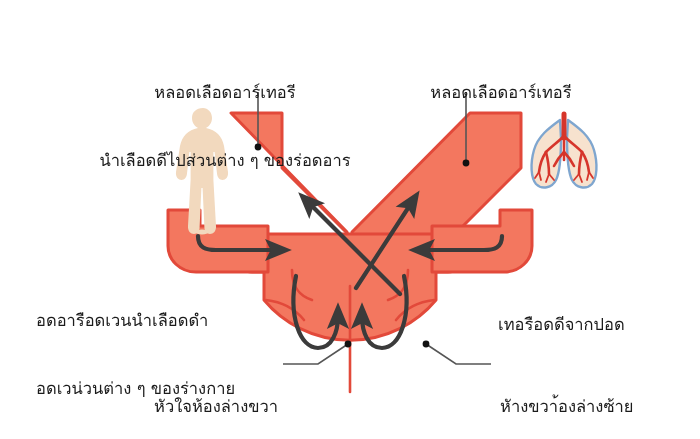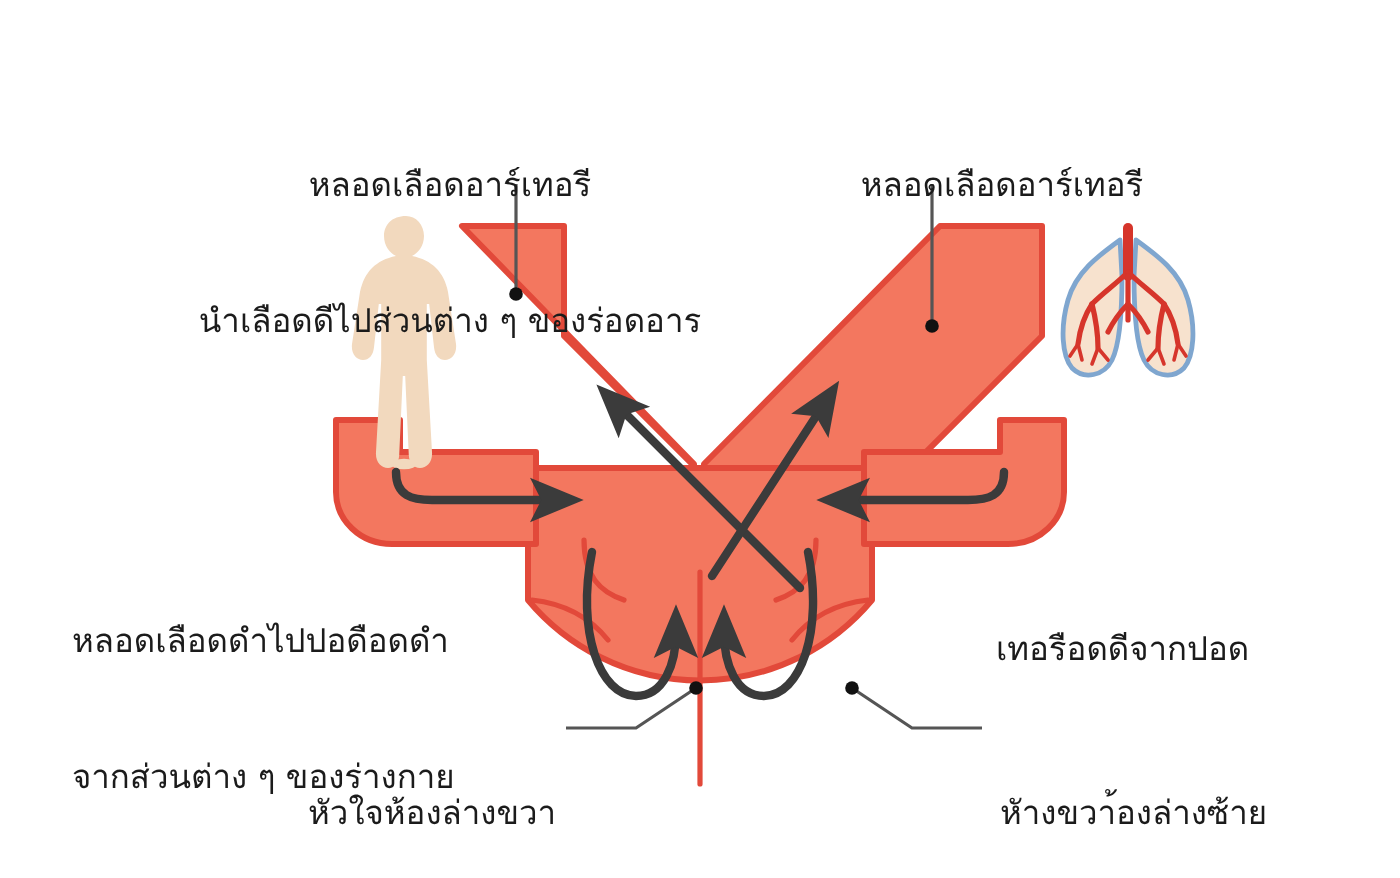--- a/index.html
+++ b/index.html
@@ -166,22 +166,22 @@
   <div class="lbl lbl-center" id="label-artery-body">
     <div>หลอดเลือดอาร์เทอรี</div>
     <div>นำเลือดดีไปส่วนต่าง ๆ ของร่อดอาร</div>
   </div>
 
   <div class="lbl lbl-center" id="label-artery-lung">
     <div>หลอดเลือดอาร์เทอรี</div>
   </div>
 
   <div class="lbl lbl-left" id="label-vein-body">
-    <div>หลอดเลือดดำไปปอดือดดำ</div>
-    <div>จากส่วนต่าง ๆ ของร่างกาย</div>
+    <div>อดอารือดเวนนำเลือดดำ</div>
+    <div>อดเวน่วนต่าง ๆ ของร่างกาย</div>
   </div>
 
   <div class="lbl lbl-left" id="label-vein-lung">
     <div>เทอรือดดีจากปอด</div>
   </div>
 
   <div class="lbl lbl-right" id="label-rv">
     <div>หัวใจห้องล่างขวา</div>
   </div>
 

